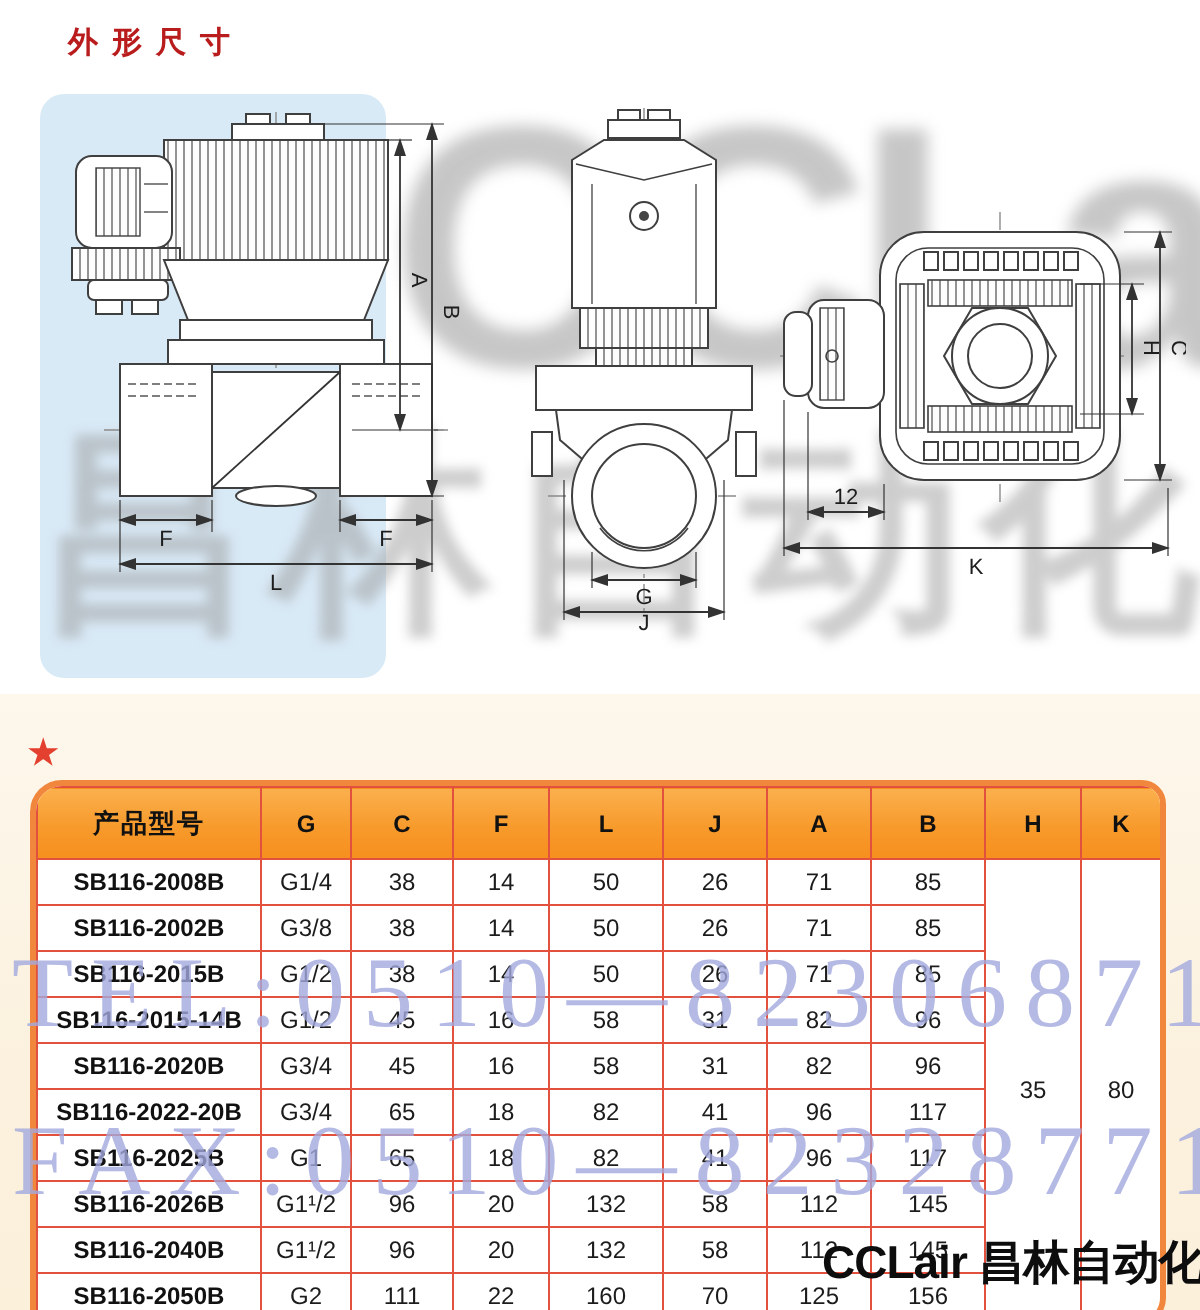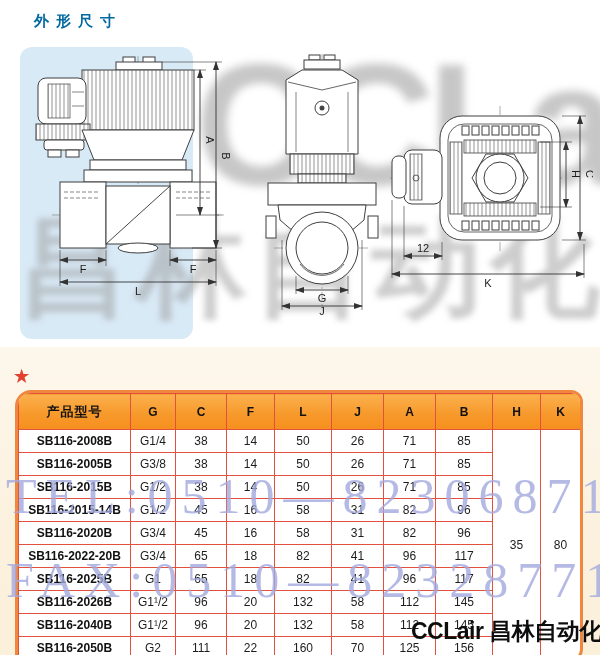--- a/index.html
+++ b/index.html
@@ -1,21 +1,21 @@
 <!DOCTYPE html>
 <html><head>
 <meta charset="utf-8">
 <style>
   html,body{margin:0;padding:0;}
   body{font-family:"Liberation Sans",sans-serif;background:#e8e8e8;}
   .page{position:relative;width:600px;height:655px;background:#ffffff;overflow:hidden;margin:0 auto;}
 
   
   .sec-title{position:absolute;top:12px;left:34px;font-size:15px;font-weight:bold;
-             color:#0369a1;letter-spacing:7px;z-index:6;}
+             color:#b91c1c;letter-spacing:7px;z-index:6;}
   .star-title{position:absolute;top:366px;left:14px;font-size:14px;font-weight:bold;
               color:#1a1a1a;letter-spacing:4px;z-index:6;display:flex;align-items:center;gap:6px;}
   .star-title .star{color:#e3402f;font-size:17px;letter-spacing:0;}
 
   
   .blue-panel{position:absolute;left:20px;top:47px;width:173px;height:292px;
               background:#d9eaf7;border-radius:12px;z-index:1;}
   .cream-section{position:absolute;left:0;top:347px;width:600px;height:308px;
                  background:linear-gradient(180deg,#fdf7ec 0%,#fbf1de 60%,#fbf0da 100%);z-index:2;}
 
@@ -281,21 +281,21 @@
             <td>38</td>
             <td>14</td>
             <td>50</td>
             <td>26</td>
             <td>71</td>
             <td>85</td>
             <td rowspan="10">35</td>
             <td rowspan="10">80</td>
           </tr>
           <tr>
-            <td class="model-cell">SB116-2005B</td>
+            <td class="model-cell">SB116-2002B</td>
             <td>G3/8</td>
             <td>38</td>
             <td>14</td>
             <td>50</td>
             <td>26</td>
             <td>71</td>
             <td>85</td>
           </tr>
           <tr>
             <td class="model-cell">SB116-2015B</td>

